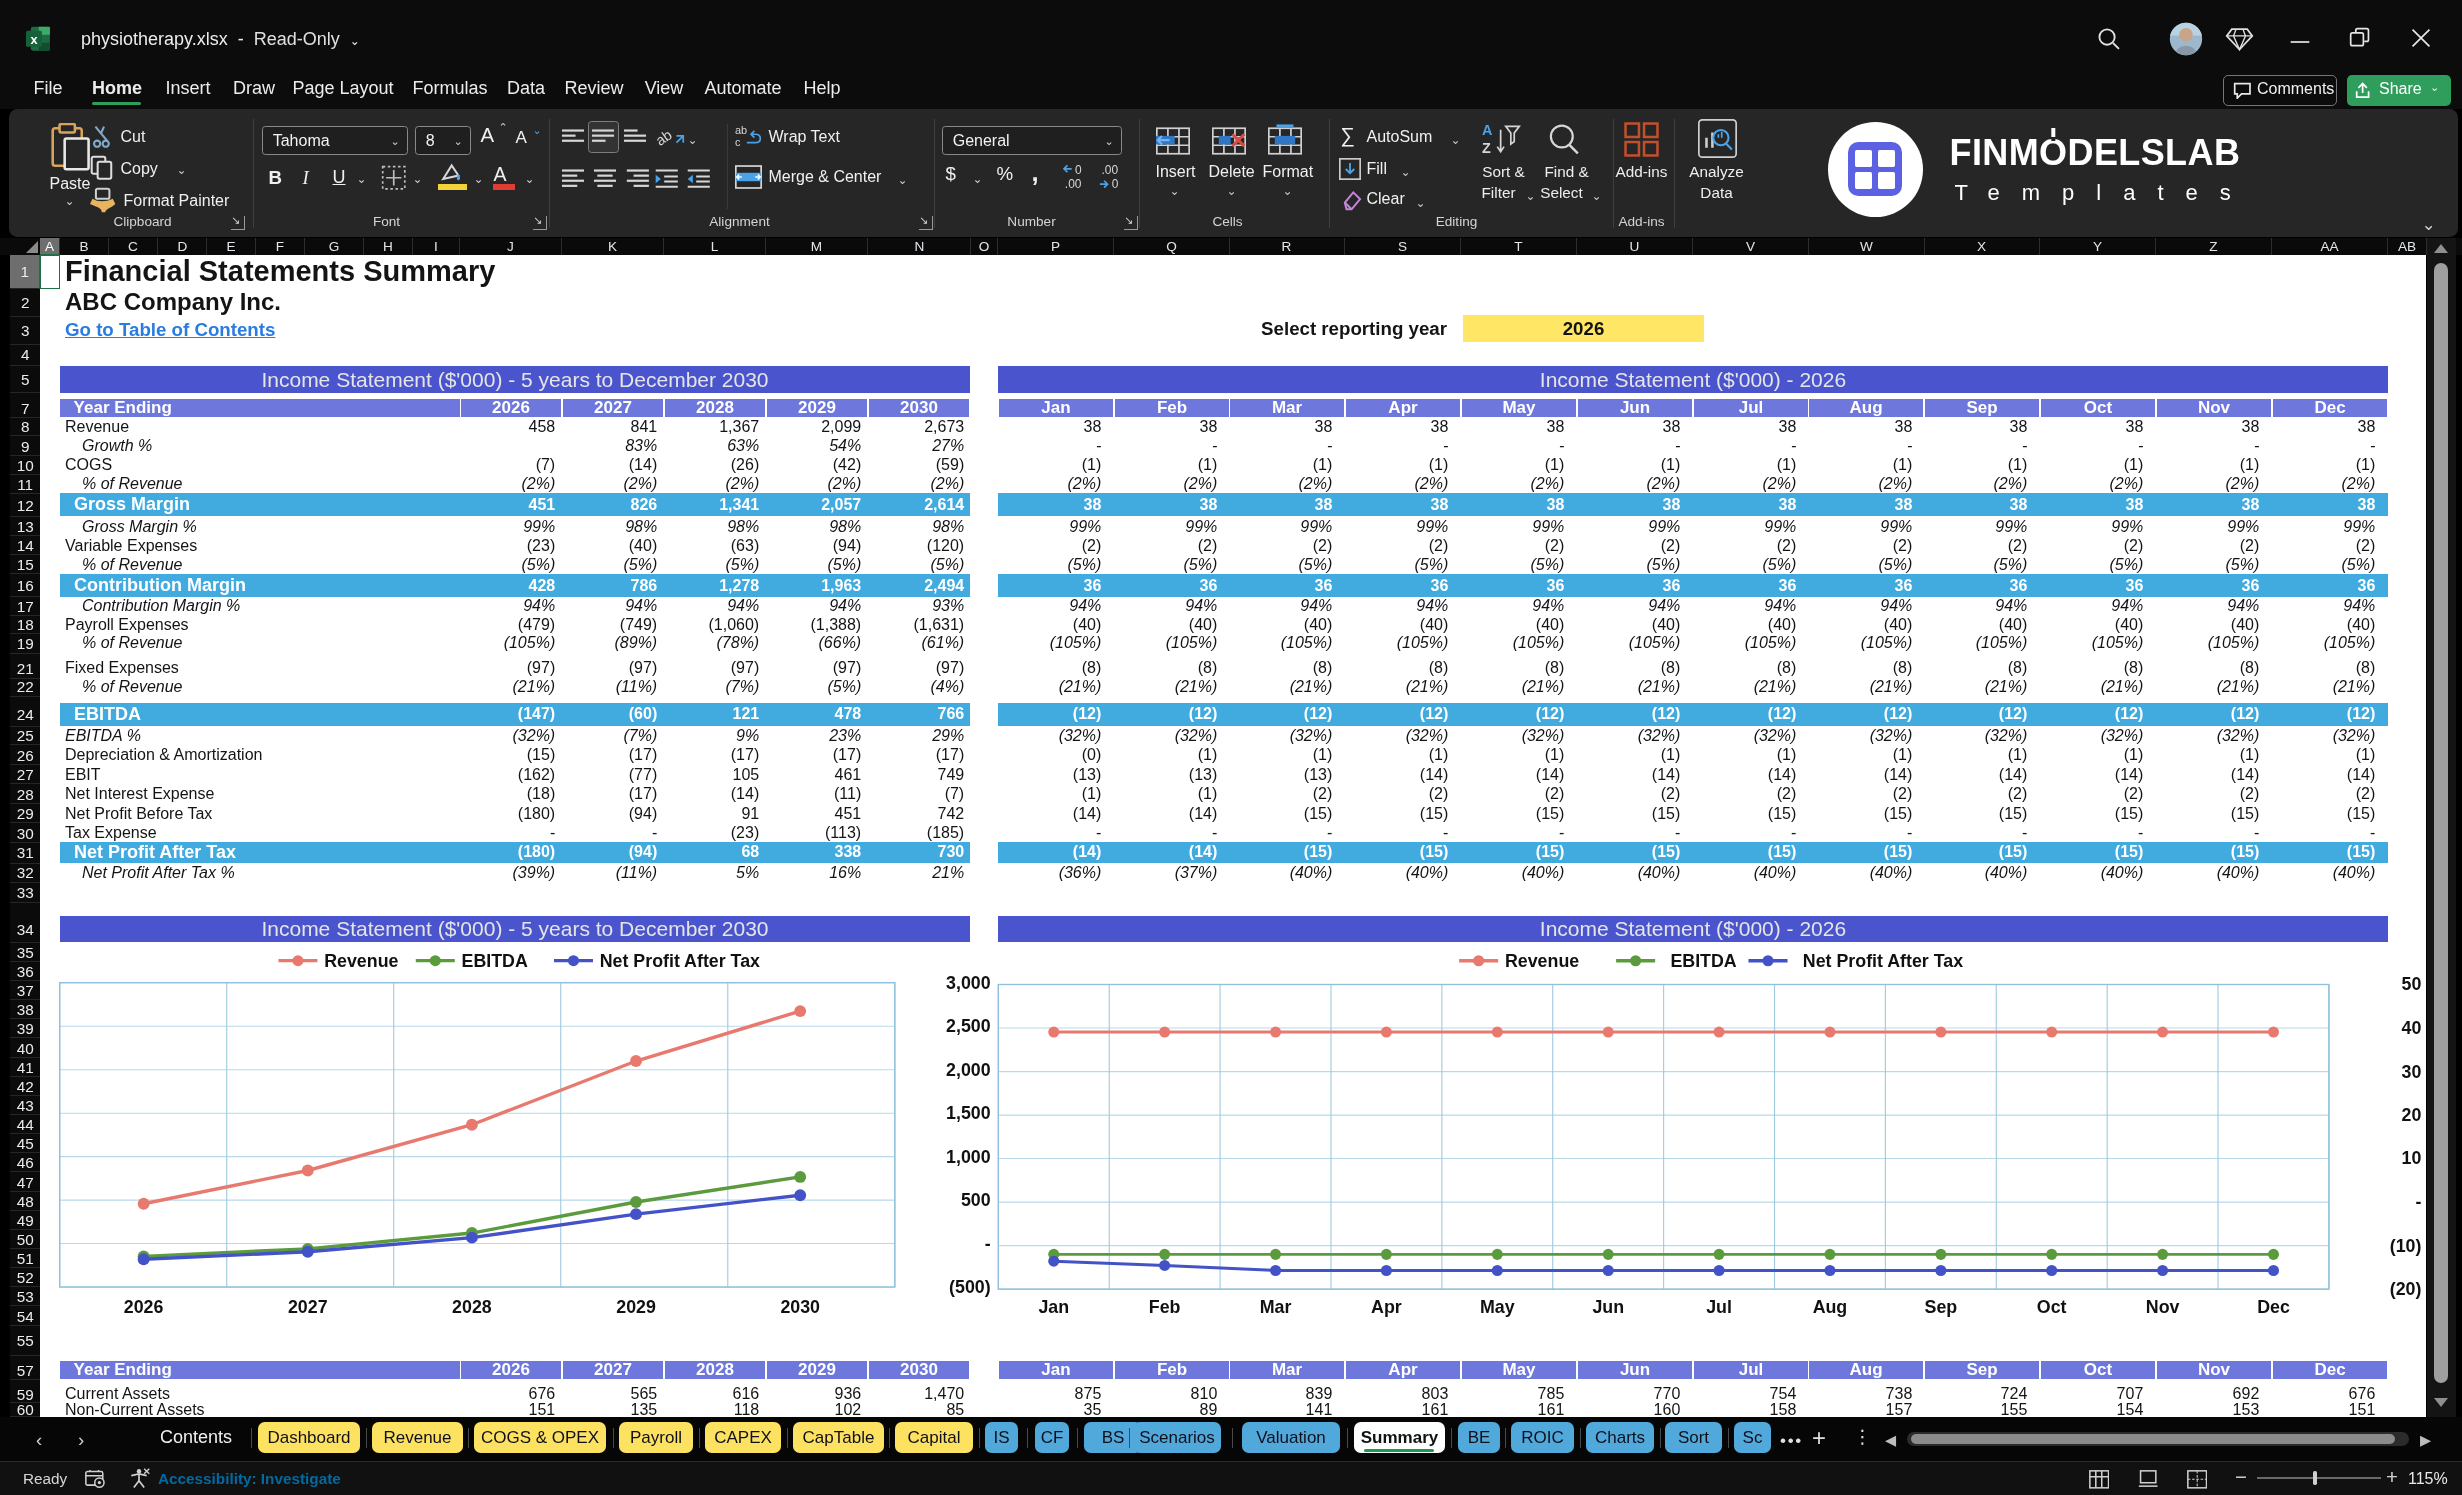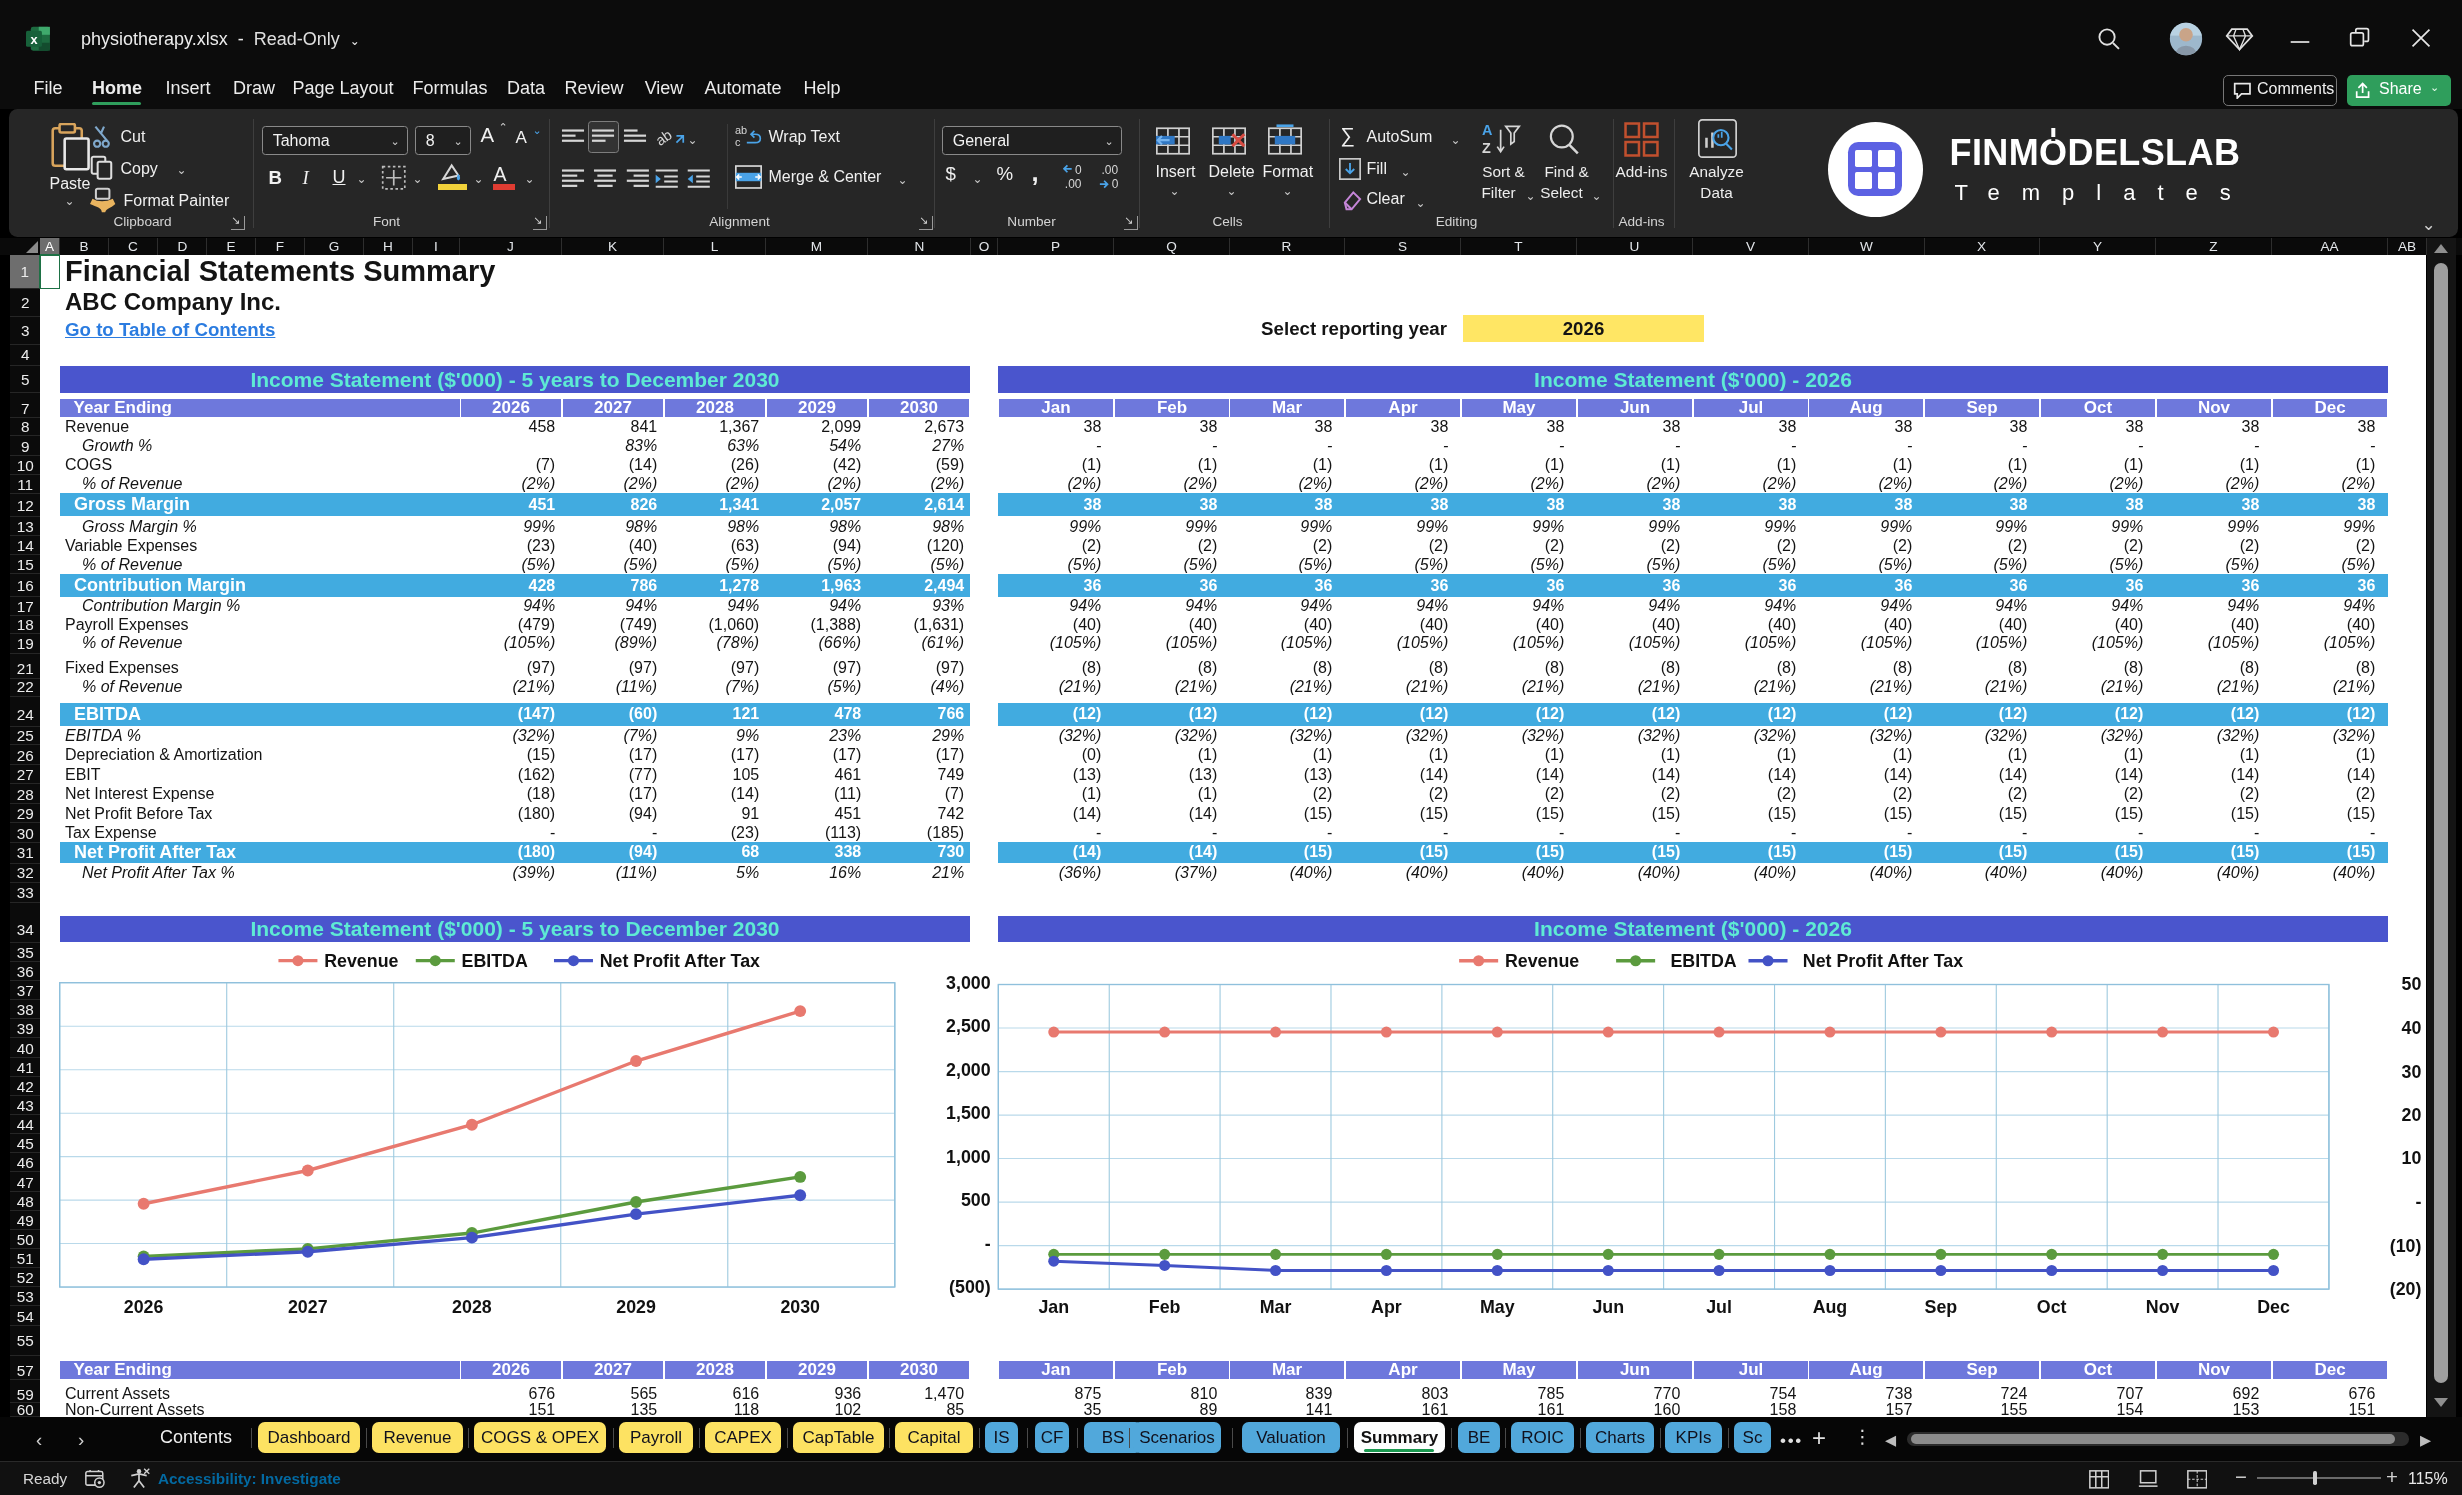--- a/index.html
+++ b/index.html
@@ -42,21 +42,21 @@
 .rn.rsel{background:#6e6e6e;border-right:1.7px solid #1e7145}
 
 .sheet{position:absolute;left:40px;top:255px;width:2386px;height:1162px;background:#fff}
 .a1sel{position:absolute;left:40px;top:255px;width:20px;height:34px;border:1.7px solid #1e7145}
 .t1{position:absolute;left:65px;top:255px;height:32px;line-height:32px;font-size:29px;font-weight:700;color:#141414}
 .t2{position:absolute;left:65px;top:287px;height:29px;line-height:29px;font-size:24px;font-weight:700;color:#141414}
 .t3{position:absolute;left:65px;top:319px;height:22px;line-height:22px;font-size:18.7px;font-weight:700;color:#2b7ce0;text-decoration:underline}
 .selyr{position:absolute;left:1129px;top:315px;width:318px;height:27px;line-height:27px;text-align:right;font-size:18.7px;font-weight:700;color:#141414}
 .yellowbox{position:absolute;left:1463px;top:315px;width:241px;height:27px;line-height:27px;background:#ffe664;text-align:center;font-size:18.7px;font-weight:700;color:#141414}
 .trow{position:absolute;left:0;width:2462px}
-.hband{position:absolute;top:0;height:100%;background:#4a55cd;color:#5eead4;font-weight:700;font-size:21px;text-align:center}
+.hband{position:absolute;top:0;height:100%;background:#4a55cd;color:#e5e5e5;font-weight:400;font-size:21px;text-align:center}
 .yband{position:absolute;top:0;height:100%;background:#6e78dc;color:#fff;font-weight:700;font-size:17px;text-align:center}
 .bandfill{position:absolute;top:0;height:100%;background:#41abe0}
 .lbl{position:absolute;font-size:16px;color:#141414;white-space:nowrap}
 .lbl.it{font-style:italic}
 .lbl.bl{font-weight:700;color:#fff;font-size:18px}
 .c{position:absolute;text-align:right;font-size:16px;color:#141414;padding-right:6.8px}
 .c.mn{padding-right:12.7px}
 .c.it{font-style:italic}
 .c.bn{font-weight:700;color:#fff}
 .chart{position:absolute}
@@ -1194,21 +1194,21 @@
 <div class="tab tabb" style="left:985px;width:33px">IS</div>
 <div class="tab tabb" style="left:1035px;width:34px">CF</div>
 <div class="tab tabb" style="left:1084px;width:58px">BS</div>
 <div class="tab tabb" style="left:1133px;width:88px">Scenarios</div>
 <div class="tab tabb" style="left:1242px;width:98px">Valuation</div>
 <div class="tab tabw" style="left:1354px;width:91px">Summary</div>
 <div class="tabu" style="left:1364px;width:70px"></div>
 <div class="tab tabb" style="left:1458px;width:42px">BE</div>
 <div class="tab tabb" style="left:1511px;width:63px">ROIC</div>
 <div class="tab tabb" style="left:1586px;width:68px">Charts</div>
-<div class="tab tabb" style="left:1665px;width:57px">KPIs</div>
+<div class="tab tabb" style="left:1665px;width:57px">Sort</div>
 <div class="tab tabb" style="left:1734px;width:37px">Sc</div>
 <div class="tsep" style="left:366px"></div>
       <div class="tsep" style="left:468px"></div>
       <div class="tsep" style="left:613px"></div>
       <div class="tsep" style="left:699px"></div>
       <div class="tsep" style="left:787px"></div>
       <div class="tsep" style="left:889px"></div>
       <div class="tsep" style="left:979px"></div>
       <div class="tsep" style="left:1027px"></div>
       <div class="tsep" style="left:1077px"></div>

